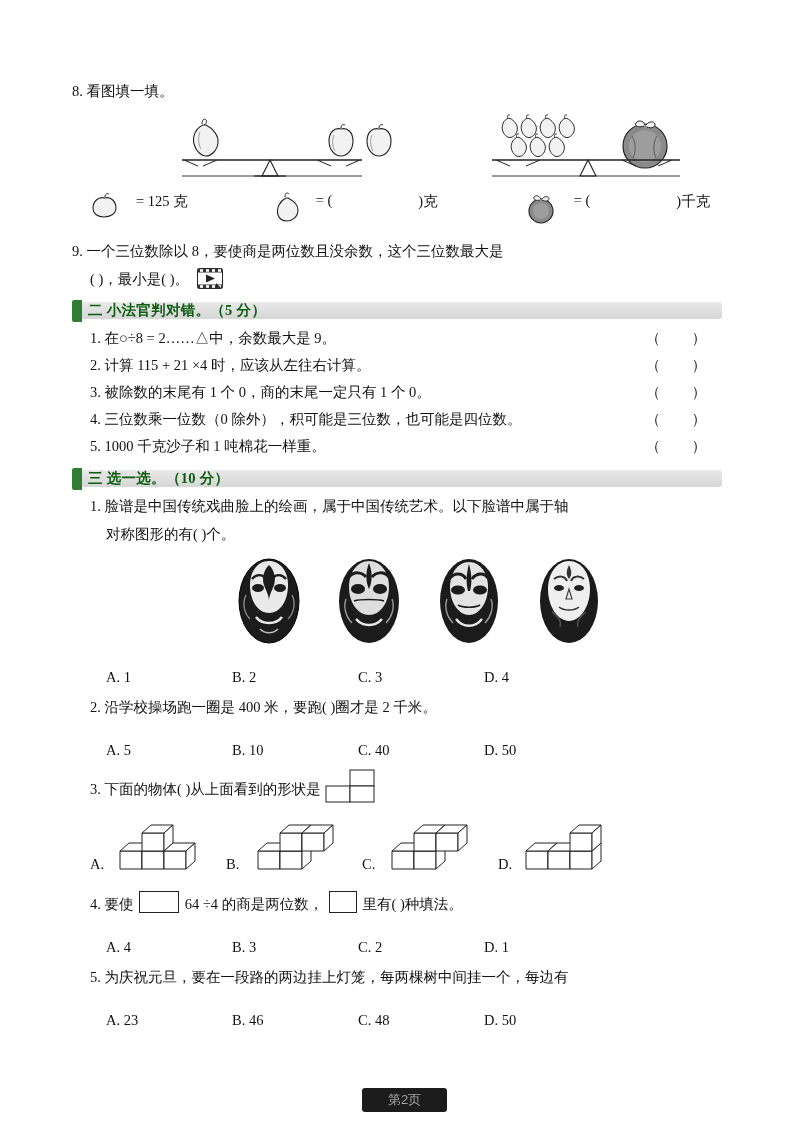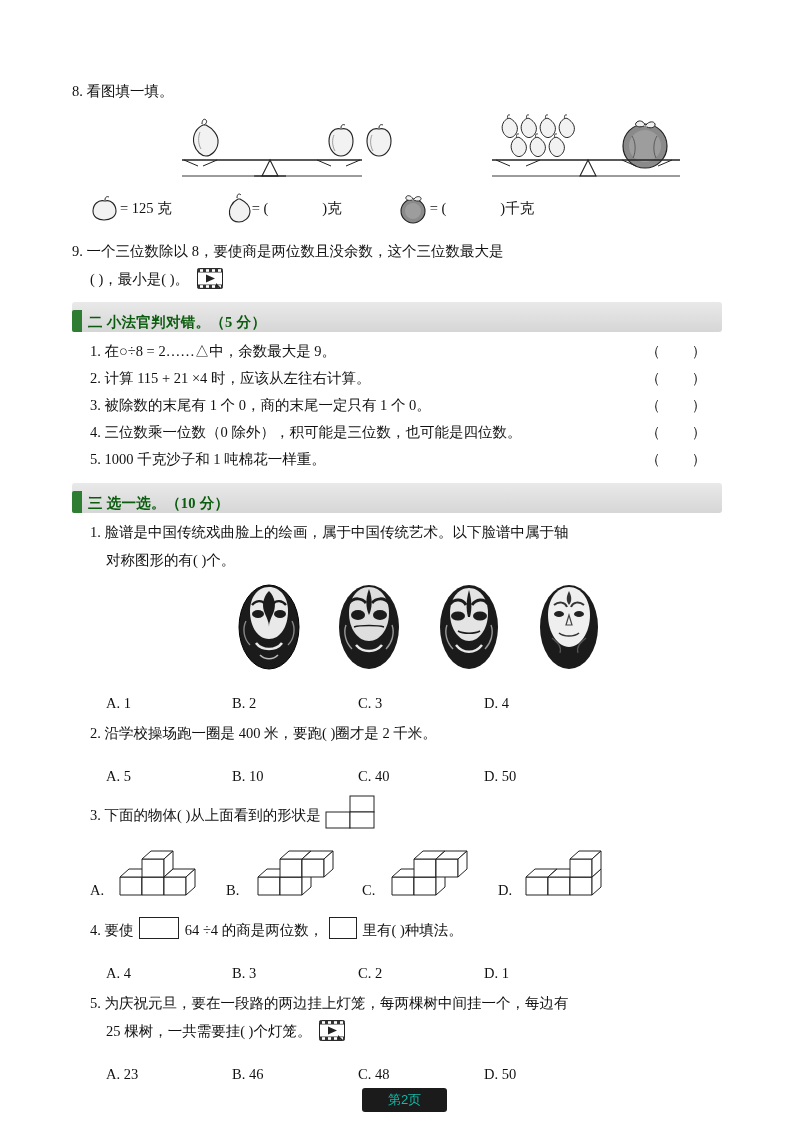--- a/index.html
+++ b/index.html
@@ -26,26 +26,26 @@
     font-size:14.5px;
     line-height:26px;
     margin:0 0 2px 0;
   }
   .indent1{padding-left:18px;}
   .indent2{padding-left:34px;}
 
   
   .sec-bar{
     position:relative;
-    height:30px;
+    height:17px;
     margin:10px 0 6px 0;
     background:linear-gradient(to bottom,#e9e9e9,#d6d6d6);
     border-radius:3px;
     display:flex;
-    align-items:flex-end;
+    align-items:center;
   }
   .sec-bar .tick{
     width:10px;height:22px;
     background:#2f7d32;
     border-radius:2px 0 0 2px;
     margin-right:6px;
     flex:none;
   }
   .sec-bar .sec-label{
     font-size:14.5px;
@@ -57,25 +57,24 @@
 
   
   .fig-scales{
     position:relative;
     height:78px;
     margin:4px 0 2px 0;
   }
 
   .legend-row{
     display:flex;
-    align-items:center;
     font-size:14.5px;
     padding-left:18px;
     margin-top:6px;
-    gap:0;
+    gap:16px;
   }
   .legend-row .gap{display:inline-block;width:54px;}
 
   
   .tf-row{
     display:flex;
     align-items:baseline;
     font-size:14.5px;
     line-height:27px;
   }
@@ -147,21 +146,21 @@
   
   .footer{
     position:absolute;
     left:0;right:0;
     bottom:26px;
     text-align:center;
   }
   .footer .pagebox{
     display:inline-block;
     background:#1b1b1b;
-    color:#14b8a6;
+    color:#a3a3a3;
     font-size:13px;
     padding:3px 26px;
     border-radius:3px;
     font-family:"Liberation Sans", sans-serif;
   }
 </style>
 </head>
 <body>
 
 <div class="page">
@@ -525,40 +524,20 @@
       <span>A. 4</span>
       <span>B. 3</span>
       <span>C. 2</span>
       <span>D. 1</span>
     </div>
 
     <div class="q-line indent1" style="margin-top:8px">
       <span>5.</span>
       <span>为庆祝元旦，要在一段路的两边挂上灯笼，每两棵树中间挂一个，每边有</span>
     </div>
-    <div class="q-line indent2">
-      <span>25 棵树，一共需要挂(          )个灯笼。</span>
-      <span class="vicon">
-        <svg width="26" height="21" viewBox="0 0 26 21">
-          <rect x="0.5" y="0.5" width="25" height="20" rx="2" fill="#ffffff" stroke="#222" stroke-width="1"></rect>
-          <rect x="0.5" y="0.5" width="25" height="4" fill="#333"></rect>
-          <rect x="0.5" y="16.5" width="25" height="4" fill="#333"></rect>
-          <rect x="3" y="1.2" width="3" height="2.6" fill="#fff"></rect>
-          <rect x="9" y="1.2" width="3" height="2.6" fill="#fff"></rect>
-          <rect x="15" y="1.2" width="3" height="2.6" fill="#fff"></rect>
-          <rect x="21" y="1.2" width="3" height="2.6" fill="#fff"></rect>
-          <rect x="3" y="17.2" width="3" height="2.6" fill="#fff"></rect>
-          <rect x="9" y="17.2" width="3" height="2.6" fill="#fff"></rect>
-          <rect x="15" y="17.2" width="3" height="2.6" fill="#fff"></rect>
-          <rect x="21" y="17.2" width="3" height="2.6" fill="#fff"></rect>
-          <polygon points="9,6.5 18,10.5 9,14.5" fill="#222"></polygon>
-          <path d="M19,15 l5,5 l-2,0.5 l-1.5,-2 l-1.5,1.5 Z" fill="#222"></path>
-        </svg>
-      </span>
-    </div>
     <div class="opts">
       <span>A. 23</span>
       <span>B. 46</span>
       <span>C. 48</span>
       <span>D. 50</span>
     </div>
 
   </div>
 
   <div class="footer">

